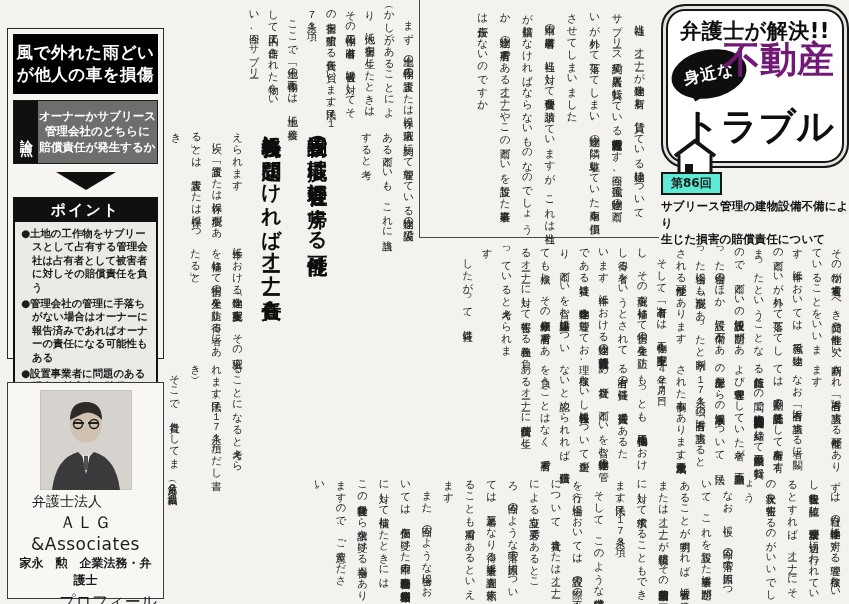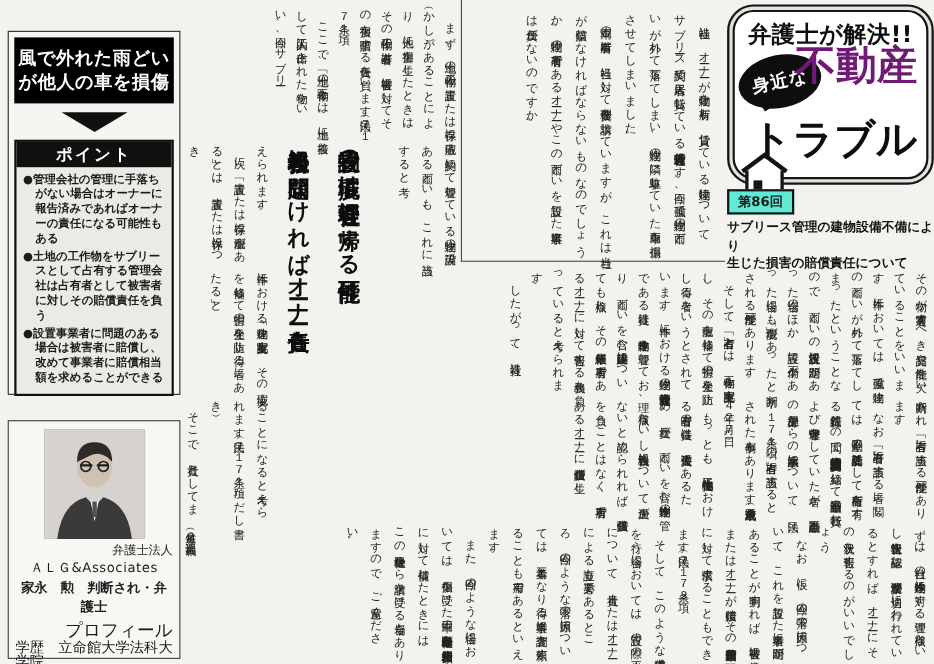--- a/index.html
+++ b/index.html
@@ -21,22 +21,22 @@
   .points{border:2px solid #101010;background:#eceae5;}
   .points-title{background:#101010;color:#fff;text-align:center;font-size:15px;
                 font-weight:bold;padding:2px 0;letter-spacing:2px;}
   .points-list{margin:0;padding:5px 5px 4px 6px;list-style:none;}
   .points-list li{font-size:10.4px;line-height:13.4px;font-weight:bold;
                   padding-left:11px;text-indent:-11px;margin-bottom:3px;}
   .points-list li::before{content:"●";}
   .profile{left:7px;top:382px;width:157px;height:217px;border:1px solid #3a3a3a;
            background:#f8f7f3;padding:5px 6px;box-sizing:border-box;text-align:center;}
   .photo{display:block;margin:2px auto 3px;}
-  .pf-firm{font-size:11px;text-align:right;padding-left:18px;}
-  .pf-firm2{font-size:12px;letter-spacing:.5px;}
+  .pf-firm{font-size:14px;text-align:left;padding-left:18px;}
+  .pf-firm2{font-size:17px;letter-spacing:.5px;}
   .pf-name{font-size:12px;font-weight:bold;margin-top:1px;}
   .pf-label{font-size:16px;text-align:right;margin-top:3px;}
   .pf-row{font-size:13px;line-height:11.8px;text-align:left;}
   
   .logo{left:661px;top:4px;width:184px;height:160px;background:#fff;border:2px solid #161616;
         border-radius:24px;box-shadow:inset 0 0 0 3px #e4e3df, inset 0 0 0 5px #161616;}
   .logo-top{position:absolute;left:0;right:0;top:11px;text-align:center;font-size:21px;
             font-weight:900;letter-spacing:.5px;color:#0e0e0e;}
   .logo-main1{position:absolute;right:13px;top:20px;font-size:37px;font-weight:900;color:#701a75;line-height:42px;margin-top:13px;}
   .logo-main2{position:absolute;right:13px;top:100px;font-size:37px;font-weight:900;color:#0e0e0e;line-height:42px;}
@@ -69,47 +69,53 @@
   .pub{left:165px;top:477px;height:126px;writing-mode:vertical-rl;font-size:10px;color:#222;}
 </style>
 </head>
 <body>
 
 <div class="page">
 
   <div class="abs sb-panel">
     <div class="sb-headline">風で外れた雨どい
 が他人の車を損傷</div>
+    <div class="ronten">
+      <div class="ronten-badge">論点</div>
+      <div class="ronten-text">オーナーかサブリース
+管理会社のどちらに
+賠償責任が発生するか</div>
+    </div>
     <div class="sb-triangle"></div>
     <div class="points">
       <div class="points-title">ポイント</div>
       <ul class="points-list">
+        <li>土地の工作物をサブリースとして占有する管理会社は占有者として被害者に対しその賠償責任を負う</li>
         <li>管理会社の管理に手落ちがない場合はオーナーに報告済みであればオーナーの責任になる可能性もある</li>
-        <li>土地の工作物をサブリースとして占有する管理会社は占有者として被害者に対しその賠償責任を負う</li>
         <li>設置事業者に問題のある場合は被害者に賠償し、改めて事業者に賠償相当額を求めることができる</li>
       </ul>
     </div>
   </div>
 
   <div class="abs profile">
     <svg class="photo" width="92" height="100" viewBox="0 0 92 100">
       <rect x="0" y="0" width="92" height="100" fill="#d6d3ce"></rect>
       <rect x="0" y="0" width="92" height="100" fill="none" stroke="#b9b6b0"></rect>
       <ellipse cx="46" cy="34" rx="16" ry="19" fill="#cfc2b0"></ellipse>
       <path d="M30 30 Q30 12 46 12 Q62 12 62 30 L58 26 Q50 20 42 24 L30 30 Z" fill="#2d2a27"></path>
       <path d="M33 33 h11 M48 33 h11" stroke="#1e1e1e" stroke-width="2" fill="none"></path>
       <circle cx="38" cy="34" r="4.5" fill="none" stroke="#1e1e1e" stroke-width="1.5"></circle>
       <circle cx="54" cy="34" r="4.5" fill="none" stroke="#1e1e1e" stroke-width="1.5"></circle>
       <path d="M12 100 Q16 68 38 62 L46 70 L54 62 Q76 68 80 100 Z" fill="#3a3a3c"></path>
       <path d="M42 64 L46 70 L50 64 L46 84 Z" fill="#fff"></path>
       <rect x="44" y="66" width="4" height="14" fill="#55524e"></rect>
     </svg>
     <div class="pf-firm">弁護士法人</div>
     <div class="pf-firm2">ＡＬＧ&amp;Associates</div>
-    <div class="pf-name">家永　勲　判断され・弁護士</div>
+    <div class="pf-name">家永　勲　企業法務・弁護士</div>
     <div class="pf-label">プロフィール</div>
     <div class="pf-row">学歴　立命館大学法科大学院</div>
     <div class="pf-row">所属　ご留意ください</div>
     <div class="pf-row">得意分野　企業法務、不動産関連法務、会社法関連案件、労働関連法務、Ｍ＆Ａ案件、各種契約書作成など</div>
   </div>
 
   <div class="abs logo">
     <div class="logo-top">弁護士が解決!!</div>
     <div class="bubble">
       <span>身近な</span>

